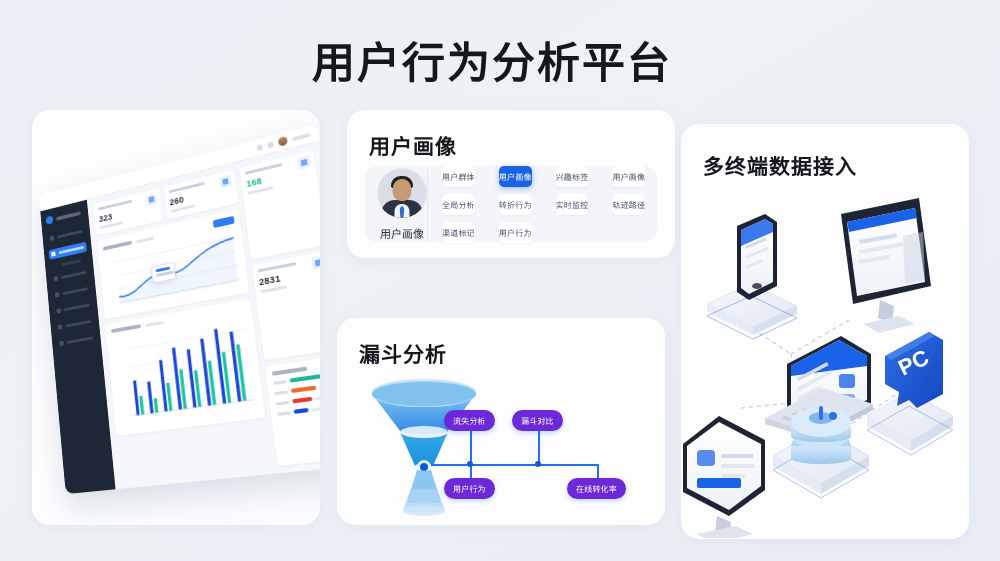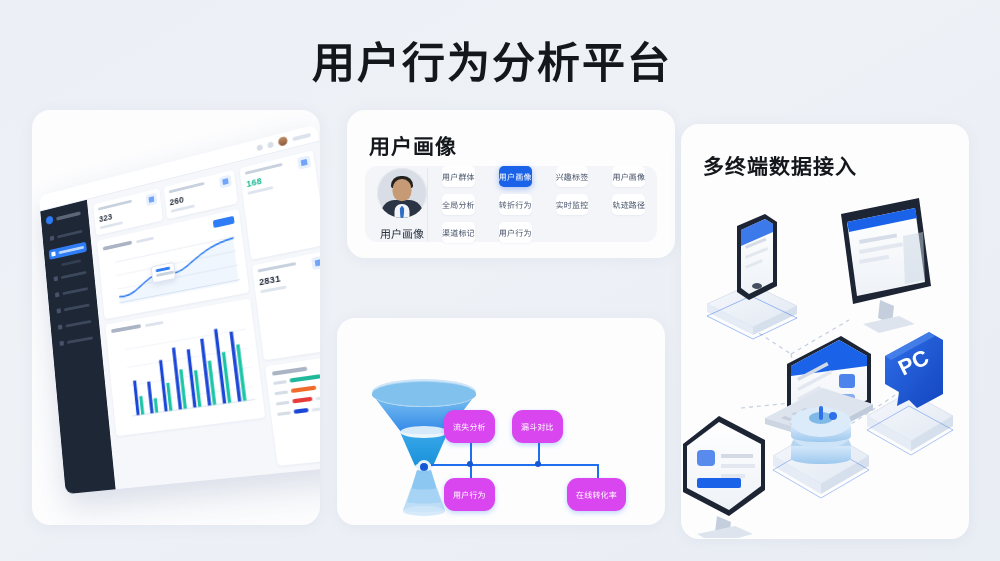--- a/index.html
+++ b/index.html
@@ -235,25 +235,25 @@
 
   
   .funnel-stage {
     position: absolute;
     left: 8px; top: 50px; right: 8px; bottom: 8px;
   }
   .funnel-svg { position: absolute; left: 14px; top: 2px; width: 130px; height: 148px; }
 
   .fn-node {
     position: absolute;
-    background: #d946ef;
+    background: #6d28d9;
     color: #fff;
     font-size: 8px;
     border-radius: 11px;
-    padding: 11px 9px;
+    padding: 5px 9px;
     white-space: nowrap;
     box-shadow: 0 2px 5px rgba(31,111,238,.28);
     letter-spacing: .2px;
   }
   .fn-conn { position: absolute; background: #1f6fee; }
   .fn-dot {
     position: absolute; width: 6px; height: 6px; border-radius: 50%;
     background: #1558d6;
   }
 
@@ -471,20 +471,21 @@
         <div class="tag">转折行为</div>
         <div class="tag">实时监控</div>
         <div class="tag">轨迹路径</div>
         <div class="tag">渠道标记</div>
         <div class="tag">用户行为</div>
       </div>
     </div>
   </div>
 
   <div class="card" id="card-funnel">
+    <div class="card-title">漏斗分析</div>
 
     <div class="funnel-stage">
 
       <svg class="funnel-svg" viewBox="0 0 130 148">
         <defs>
           <linearGradient id="gTop" x1="0" y1="0" x2="0" y2="1">
             <stop offset="0%" stop-color="#7ec3f0"></stop>
             <stop offset="100%" stop-color="#2f86e8"></stop>
           </linearGradient>
           <linearGradient id="gMid" x1="0" y1="0" x2="0" y2="1">

